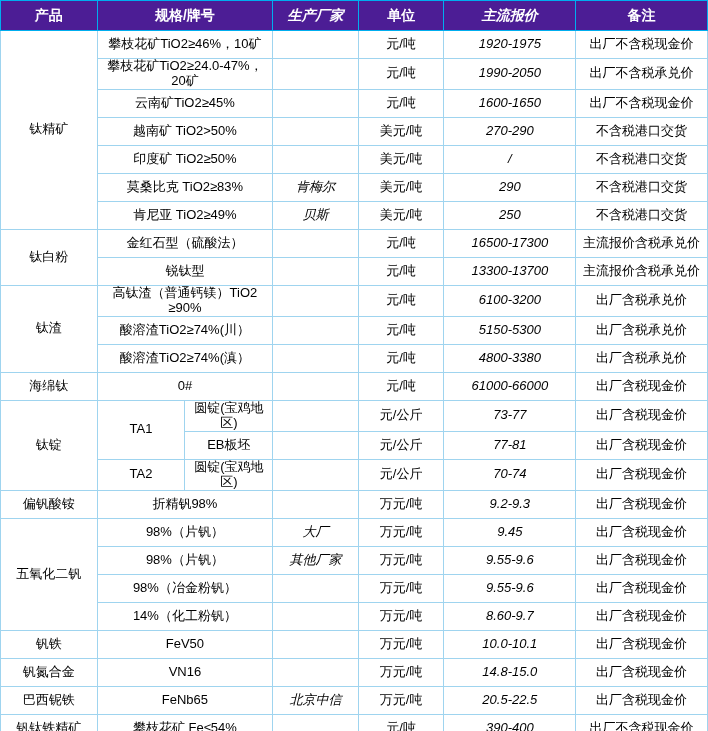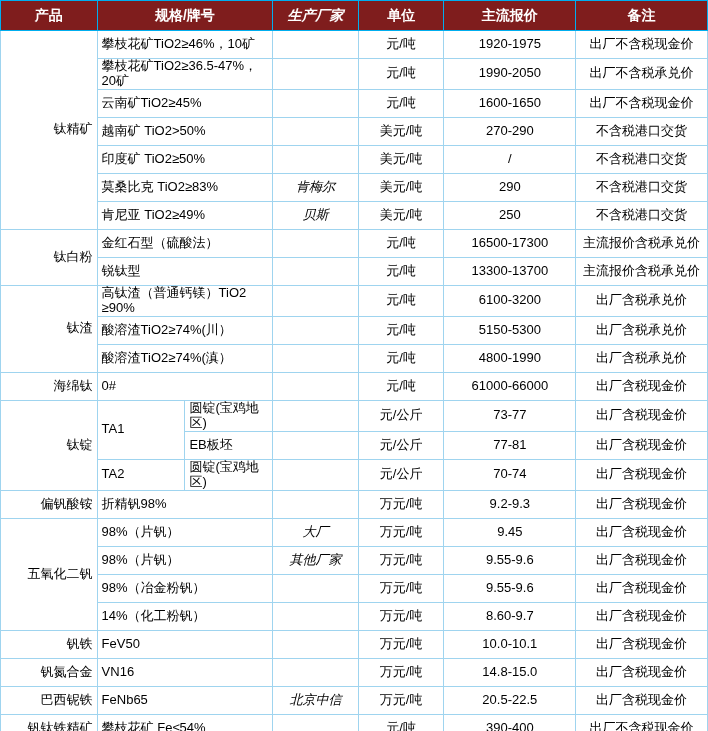--- a/index.html
+++ b/index.html
@@ -23,39 +23,39 @@
   #price-table th, #price-table td {
     border: 1px solid #9fd4ef;
     padding: 0 4px;
     height: 28px;
     box-sizing: border-box;
     font-weight: normal;
     font-size: 13px;
     line-height: 1.15;
   }
   #price-table thead th {
-    background: #7f1d1d;
+    background: #4c1d95;
     color: #ffffff;
     font-weight: bold;
     text-align: center;
     border: 1px solid #00aeef;
     height: 30px;
     font-size: 14px;
   }
   .c-prod   { width: 88px;  text-align: center; }
   .c-spec   { width: 62px;  text-align: left; margin-left: 28px; }
   .c-spec2  { width: 160px; text-align: left; }
   .c-maker  { width: 78px;  text-align: center; font-style: italic; }
   .c-unit   { width: 78px;  text-align: center; }
-  .c-price  { width: 120px; text-align: center; }
+  .c-price  { width: 120px; text-align: center; font-style: italic; }
   .c-note   { width: 120px; text-align: center; }
-  .left { text-align: left; padding-left: 6px; }
+  .left { text-align: center; padding-left: 6px; }
   .center { text-align: center; }
   td.prodcell {
-    text-align: right;
+    text-align: center;
     vertical-align: middle;
     margin-left: 12px;
   }
 </style>
 </head>
 <body>
 
 <table id="price-table">
   <thead>
     <tr>
@@ -70,21 +70,21 @@
   <tbody id="table-body">
       <tr>
         <td class="c-prod prodcell" rowspan="7">钛精矿</td>
         <td colspan="2" class="c-spec2 left">攀枝花矿TiO2≥46%，10矿</td>
         <td class="c-maker center"></td>
         <td class="c-unit center">元/吨</td>
         <td class="c-price center">1920-1975</td>
         <td class="c-note center">出厂不含税现金价</td>
       </tr>
       <tr>
-        <td colspan="2" class="c-spec2 left">攀枝花矿TiO2≥36.5-47%，20矿</td>
+        <td colspan="2" class="c-spec2 left">攀枝花矿TiO2≥24.0-47%，20矿</td>
         <td class="c-maker center"></td>
         <td class="c-unit center">元/吨</td>
         <td class="c-price center">1990-2050</td>
         <td class="c-note center">出厂不含税承兑价</td>
       </tr>
       <tr>
         <td colspan="2" class="c-spec2 left">云南矿TiO2≥45%</td>
         <td class="c-maker center"></td>
         <td class="c-unit center">元/吨</td>
         <td class="c-price center">1600-1650</td>
@@ -145,21 +145,21 @@
         <td colspan="2" class="c-spec2 left">酸溶渣TiO2≥74%(川）</td>
         <td class="c-maker center"></td>
         <td class="c-unit center">元/吨</td>
         <td class="c-price center">5150-5300</td>
         <td class="c-note center">出厂含税承兑价</td>
       </tr>
       <tr>
         <td colspan="2" class="c-spec2 left">酸溶渣TiO2≥74%(滇）</td>
         <td class="c-maker center"></td>
         <td class="c-unit center">元/吨</td>
-        <td class="c-price center">4800-1990</td>
+        <td class="c-price center">4800-3380</td>
         <td class="c-note center">出厂含税承兑价</td>
       </tr>
       <tr>
         <td class="c-prod prodcell">海绵钛</td>
         <td colspan="2" class="c-spec2 left">0#</td>
         <td class="c-maker center"></td>
         <td class="c-unit center">元/吨</td>
         <td class="c-price center">61000-66000</td>
         <td class="c-note center">出厂含税现金价</td>
       </tr>

